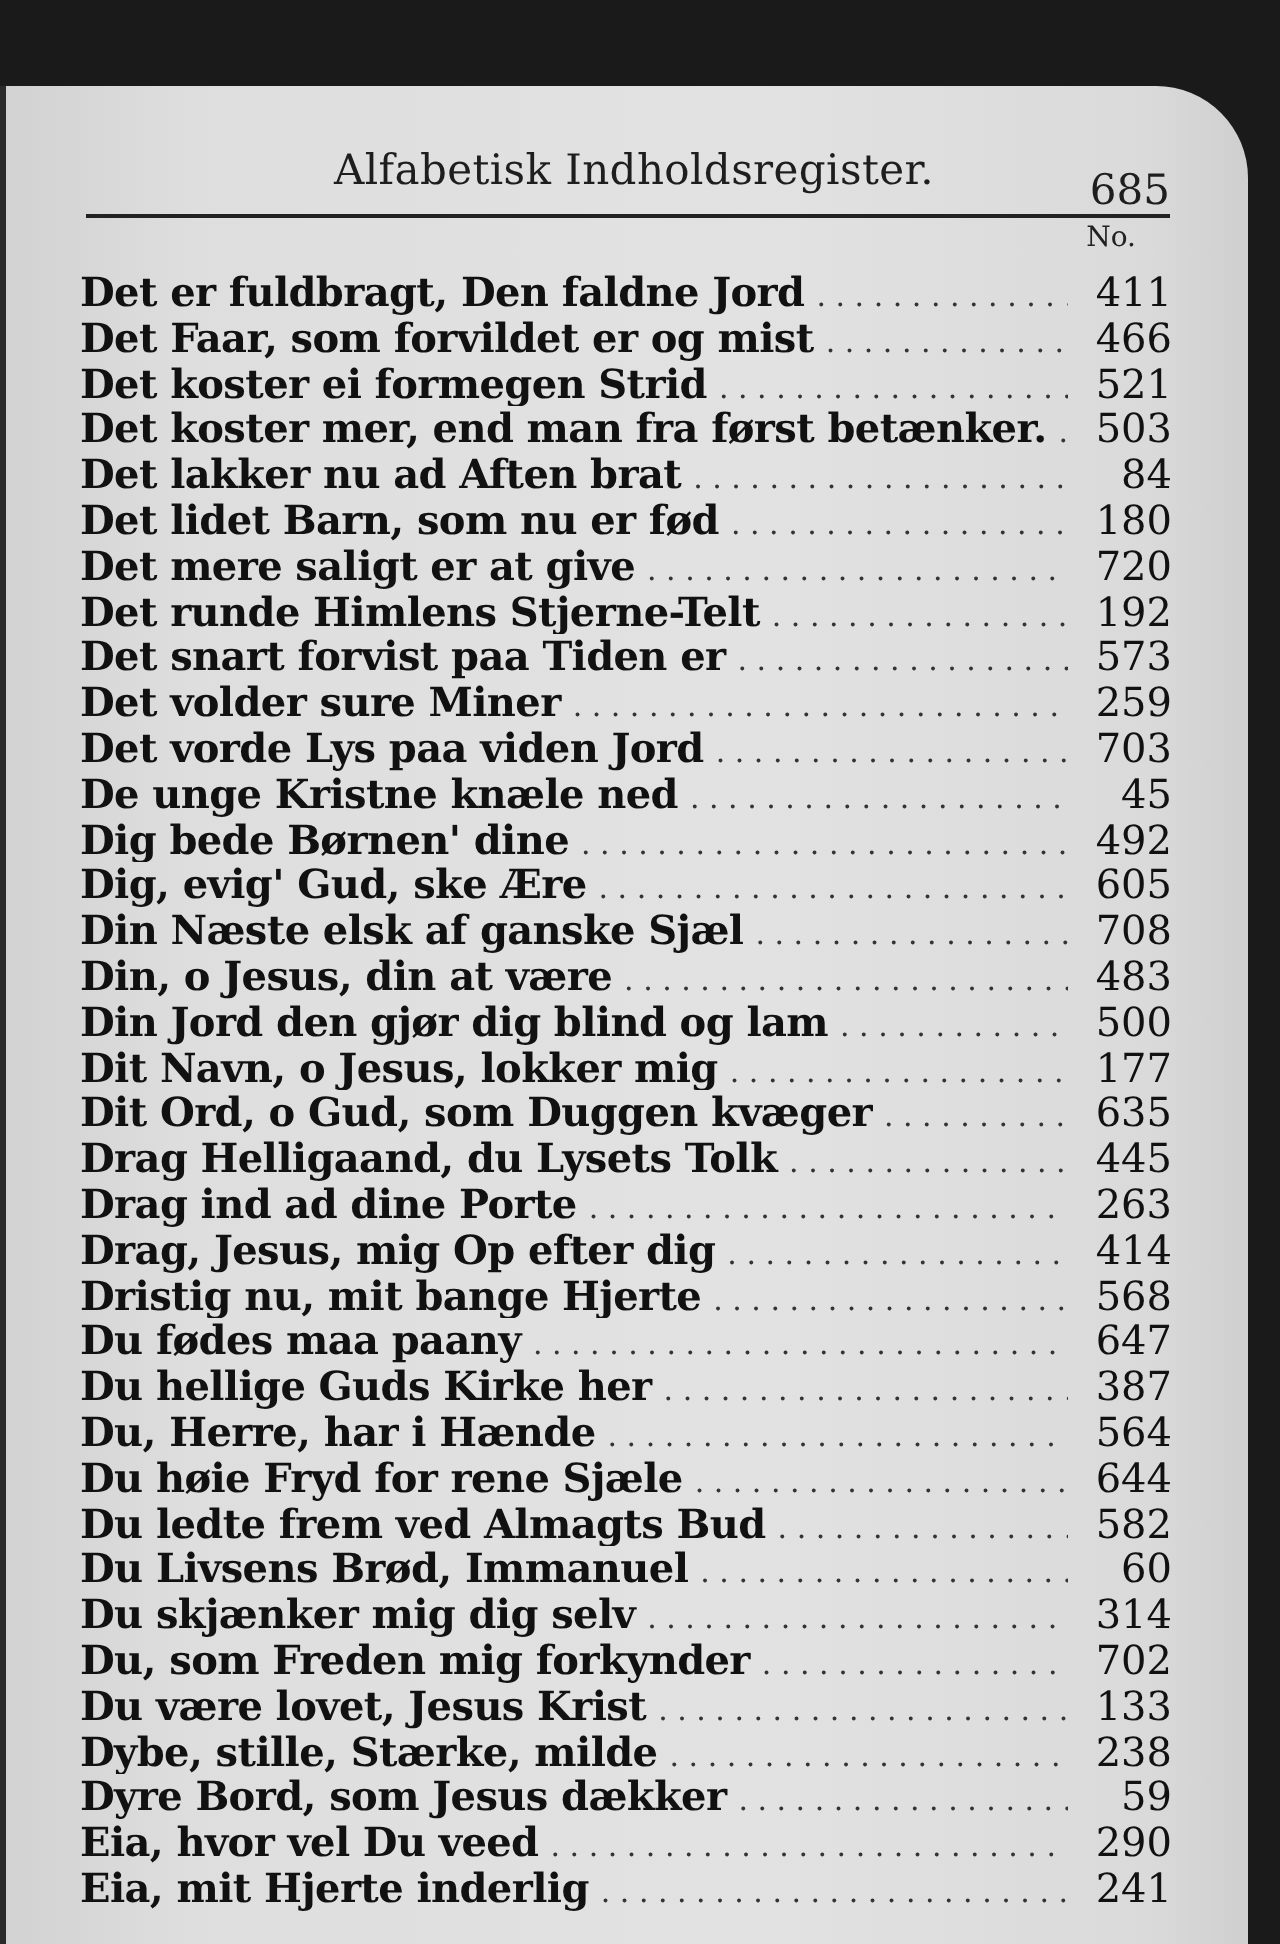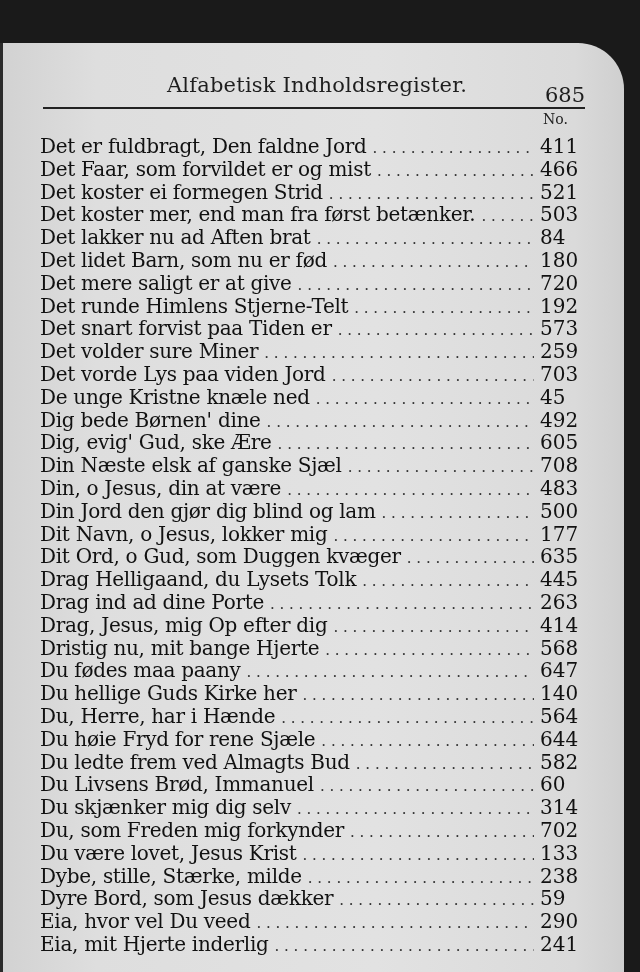--- a/index.html
+++ b/index.html
@@ -40,31 +40,31 @@
   }
   .list {
     position: absolute; left: 37px; top: 92px; width: 546px;
   }
   .entry {
     display: flex; align-items: baseline;
     height: 22.8px; line-height: 22.8px;
     font-size: 20px; color: #111;
     white-space: nowrap; overflow: hidden;
   }
-  .entry .title { flex: 0 0 auto; font-weight: normal; letter-spacing: -0.3px; }
+  .entry .title { flex: 0 0 auto; font-weight: bold; letter-spacing: -0.3px; }
   .entry .dots {
     flex: 1 1 auto; overflow: hidden; margin: 0 6px 0 6px;
     font-size: 15px; letter-spacing: 3.2px; color: #333;
   }
   .entry .dots::before {
     content: ". . . . . . . . . . . . . . . . . . . . . . . . . . . . . . . . . . . . . . . . . . . . . .";
     letter-spacing: 0;
   }
   .entry .num {
-    flex: 0 0 auto; width: 46px; text-align: left;
+    flex: 0 0 auto; width: 46px; text-align: right;
     font-size: 20px; color: #111;
   }
 </style>
 </head>
 <body>
 
 <div class="page">
   <div class="header">
     <span class="header-title">Alfabetisk Indholdsregister.</span>
     <span class="header-page">685</span>
@@ -189,21 +189,21 @@
     <span class="num">568</span>
   </div>
       <div class="entry">
     <span class="title">Du fødes maa paany</span>
     <span class="dots"></span>
     <span class="num">647</span>
   </div>
       <div class="entry">
     <span class="title">Du hellige Guds Kirke her</span>
     <span class="dots"></span>
-    <span class="num">140</span>
+    <span class="num">387</span>
   </div>
       <div class="entry">
     <span class="title">Du, Herre, har i Hænde</span>
     <span class="dots"></span>
     <span class="num">564</span>
   </div>
       <div class="entry">
     <span class="title">Du høie Fryd for rene Sjæle</span>
     <span class="dots"></span>
     <span class="num">644</span>

